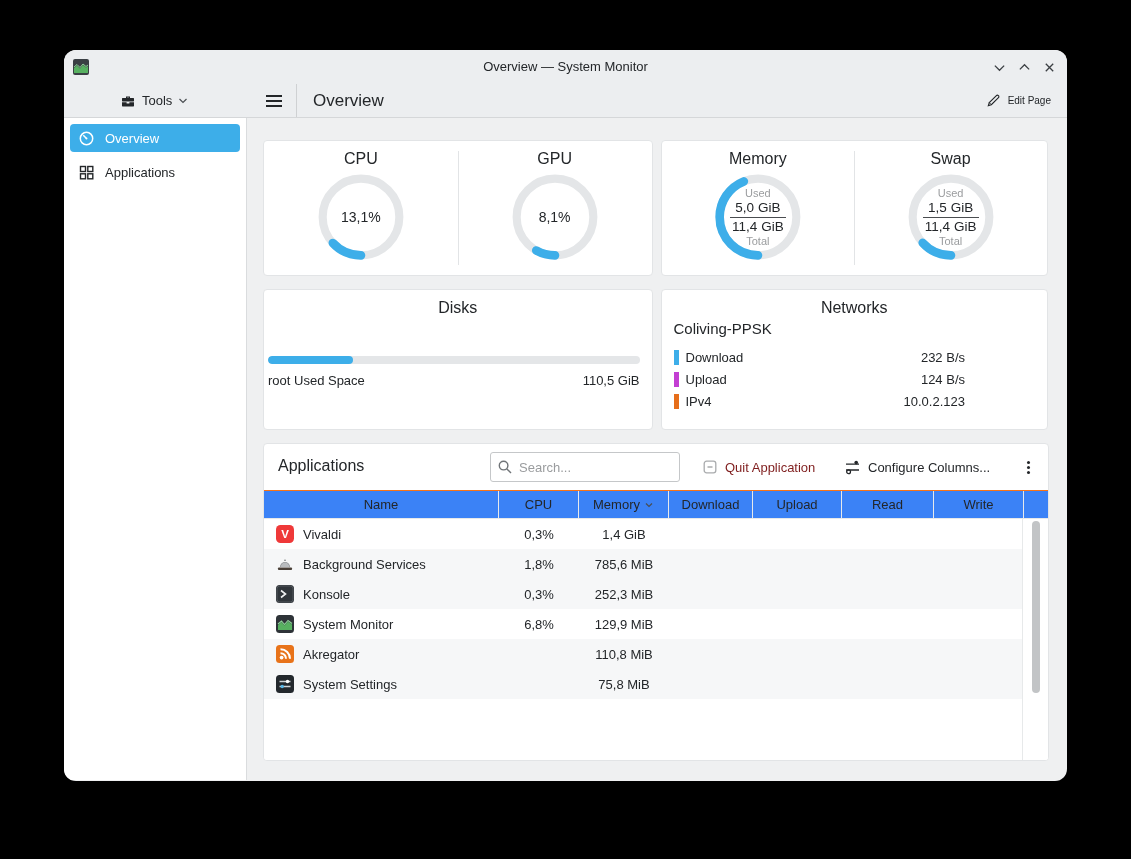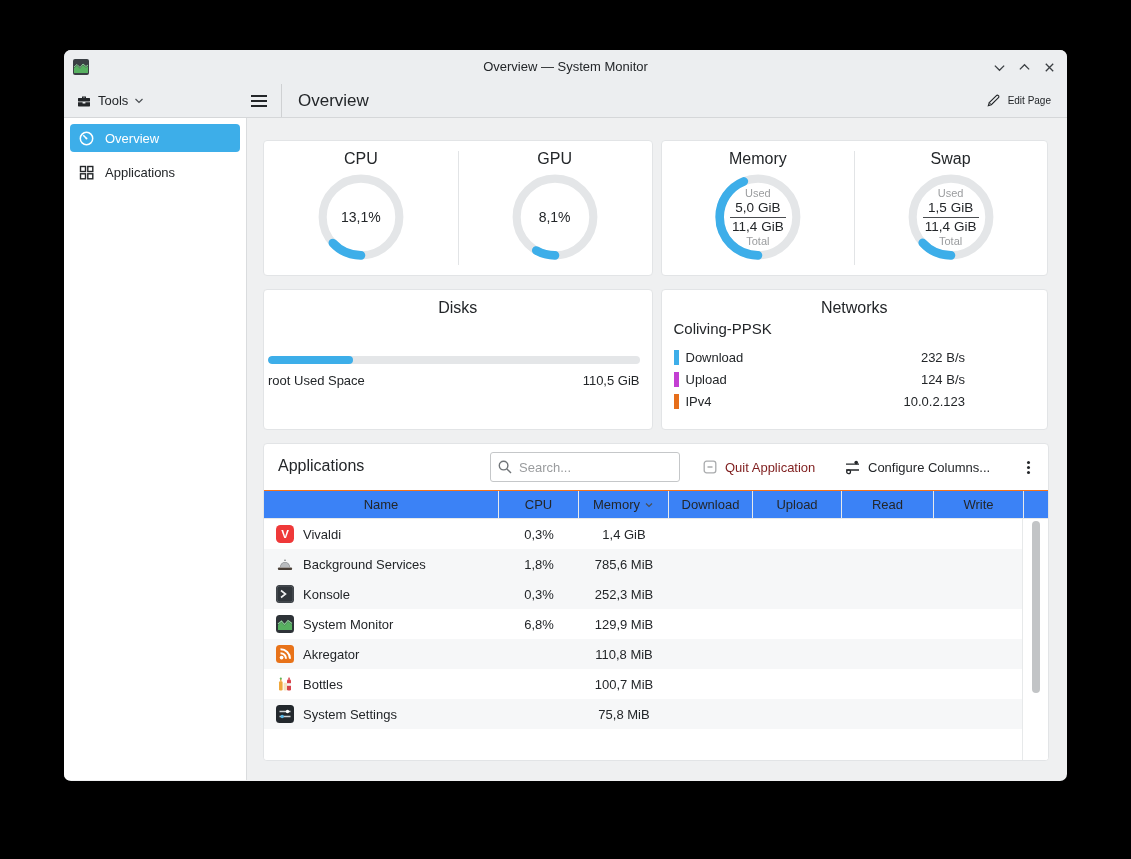--- a/index.html
+++ b/index.html
@@ -1,32 +1,32 @@
 <!DOCTYPE html>
 <html><head>
 <meta charset="utf-8">
 <style>
   * { margin:0; padding:0; box-sizing:border-box; }
   html,body { width:1131px; height:859px; background:#000; font-family:"Liberation Sans","DejaVu Sans",sans-serif; color:#232629; }
   .stage { position:relative; width:1131px; height:859px; background:#000; overflow:hidden; }
 
   .window { position:absolute; left:64px; top:50px; width:1003px; height:731px;
-            background:#eff0f1; border-radius:7px; overflow:hidden; }
+            background:#eff0f1; border-radius:12px; overflow:hidden; }
 
   
   .titlebar { position:relative; height:34px; background:#eceef0; }
   .win-icon { position:absolute; left:9px; top:9px; width:16px; height:16px; }
   .tb-title { position:absolute; left:0; right:0; top:0; height:34px; line-height:34px;
               text-align:center; font-size:13px; color:#232629; pointer-events:none; }
   .tb-controls { position:absolute; right:10px; top:0; height:34px; display:flex; align-items:center; gap:9px; }
   .tb-btn { width:16px; height:16px; display:flex; align-items:center; justify-content:center; cursor:pointer; }
 
   
   .headerband { position:relative; height:34px; background:#eceef0; border-bottom:1px solid #d5d7d9; display:flex; }
-  .hb-left { width:218px; display:flex; align-items:center; padding-left:12px; border-right:1px solid #cfd1d3; }
+  .hb-left { width:189px; display:flex; align-items:center; padding-left:12px; border-right:1px solid #cfd1d3;margin-left:44px; }
   .tools-btn { display:flex; align-items:center; gap:6px; font-size:13px; cursor:pointer; }
   .hamburger { margin-left:auto; margin-right:13px; cursor:pointer; display:flex; align-items:center; }
   .hb-main { flex:1; display:flex; align-items:center; padding:0 16px; }
   .page-title { font-size:17px; color:#232629; }
   .edit-btn { margin-left:auto; display:flex; align-items:center; gap:7px; font-size:10px; cursor:pointer; }
 
   
   .wbody { display:flex; height:662px; }
   .sidebar { width:183px; background:#fff; border-right:1px solid #dadcde; padding-top:6px; }
   .side-item { display:flex; align-items:center; gap:10px; height:28px; margin:0 6px 6px 6px;
@@ -424,40 +424,20 @@
                       </svg></span>
                     <span>Akregator</span>
                   </div>
     <div class="td"></div>
     <div class="td">110,8 MiB</div>
     <div class="td"></div>
                   <div class="td"></div>
                   <div class="td"></div>
                   <div class="td"></div>
                 </div>
-                <div class="trow">
-    <div class="td name">
-                    <span class="appicon"><svg width="18" height="18" viewBox="0 0 18 18">
-                        <rect x="3" y="6.2" width="3.6" height="9.3" rx="1.2" fill="#f0a83c"></rect>
-                        <rect x="4.1" y="3.8" width="1.4" height="2.6" fill="#f0a83c"></rect>
-                        <circle cx="4.8" cy="3.6" r="1.1" fill="#5cb85c"></circle>
-                        <rect x="7.6" y="7.8" width="3.4" height="7.7" rx="1" fill="#f6e3c0"></rect>
-                        <rect x="11" y="4.6" width="4" height="10.9" rx="1.3" fill="#d8434a"></rect>
-                        <rect x="11" y="8.2" width="4" height="2.6" fill="#f3f3f3"></rect>
-                        <rect x="12.3" y="2.6" width="1.5" height="2.2" fill="#d8434a"></rect>
-                      </svg></span>
-                    <span>Bottles</span>
-                  </div>
-    <div class="td"></div>
-    <div class="td">100,7 MiB</div>
-    <div class="td"></div>
-                  <div class="td"></div>
-                  <div class="td"></div>
-                  <div class="td"></div>
-                </div>
                 <div class="trow alt">
     <div class="td name">
                     <span class="appicon"><svg width="18" height="18" viewBox="0 0 18 18">
                         <rect width="18" height="18" rx="3.5" fill="#23282d"></rect>
                         <line x1="3.5" y1="6.5" x2="14.5" y2="6.5" stroke="#cfd4d8" stroke-width="1.4"></line>
                         <circle cx="11.5" cy="6.5" r="1.7" fill="#fff"></circle>
                         <line x1="3.5" y1="11.5" x2="14.5" y2="11.5" stroke="#cfd4d8" stroke-width="1.4"></line>
                         <circle cx="6.2" cy="11.5" r="1.7" fill="#57b8e8"></circle>
                       </svg></span>
                     <span>System Settings</span>

